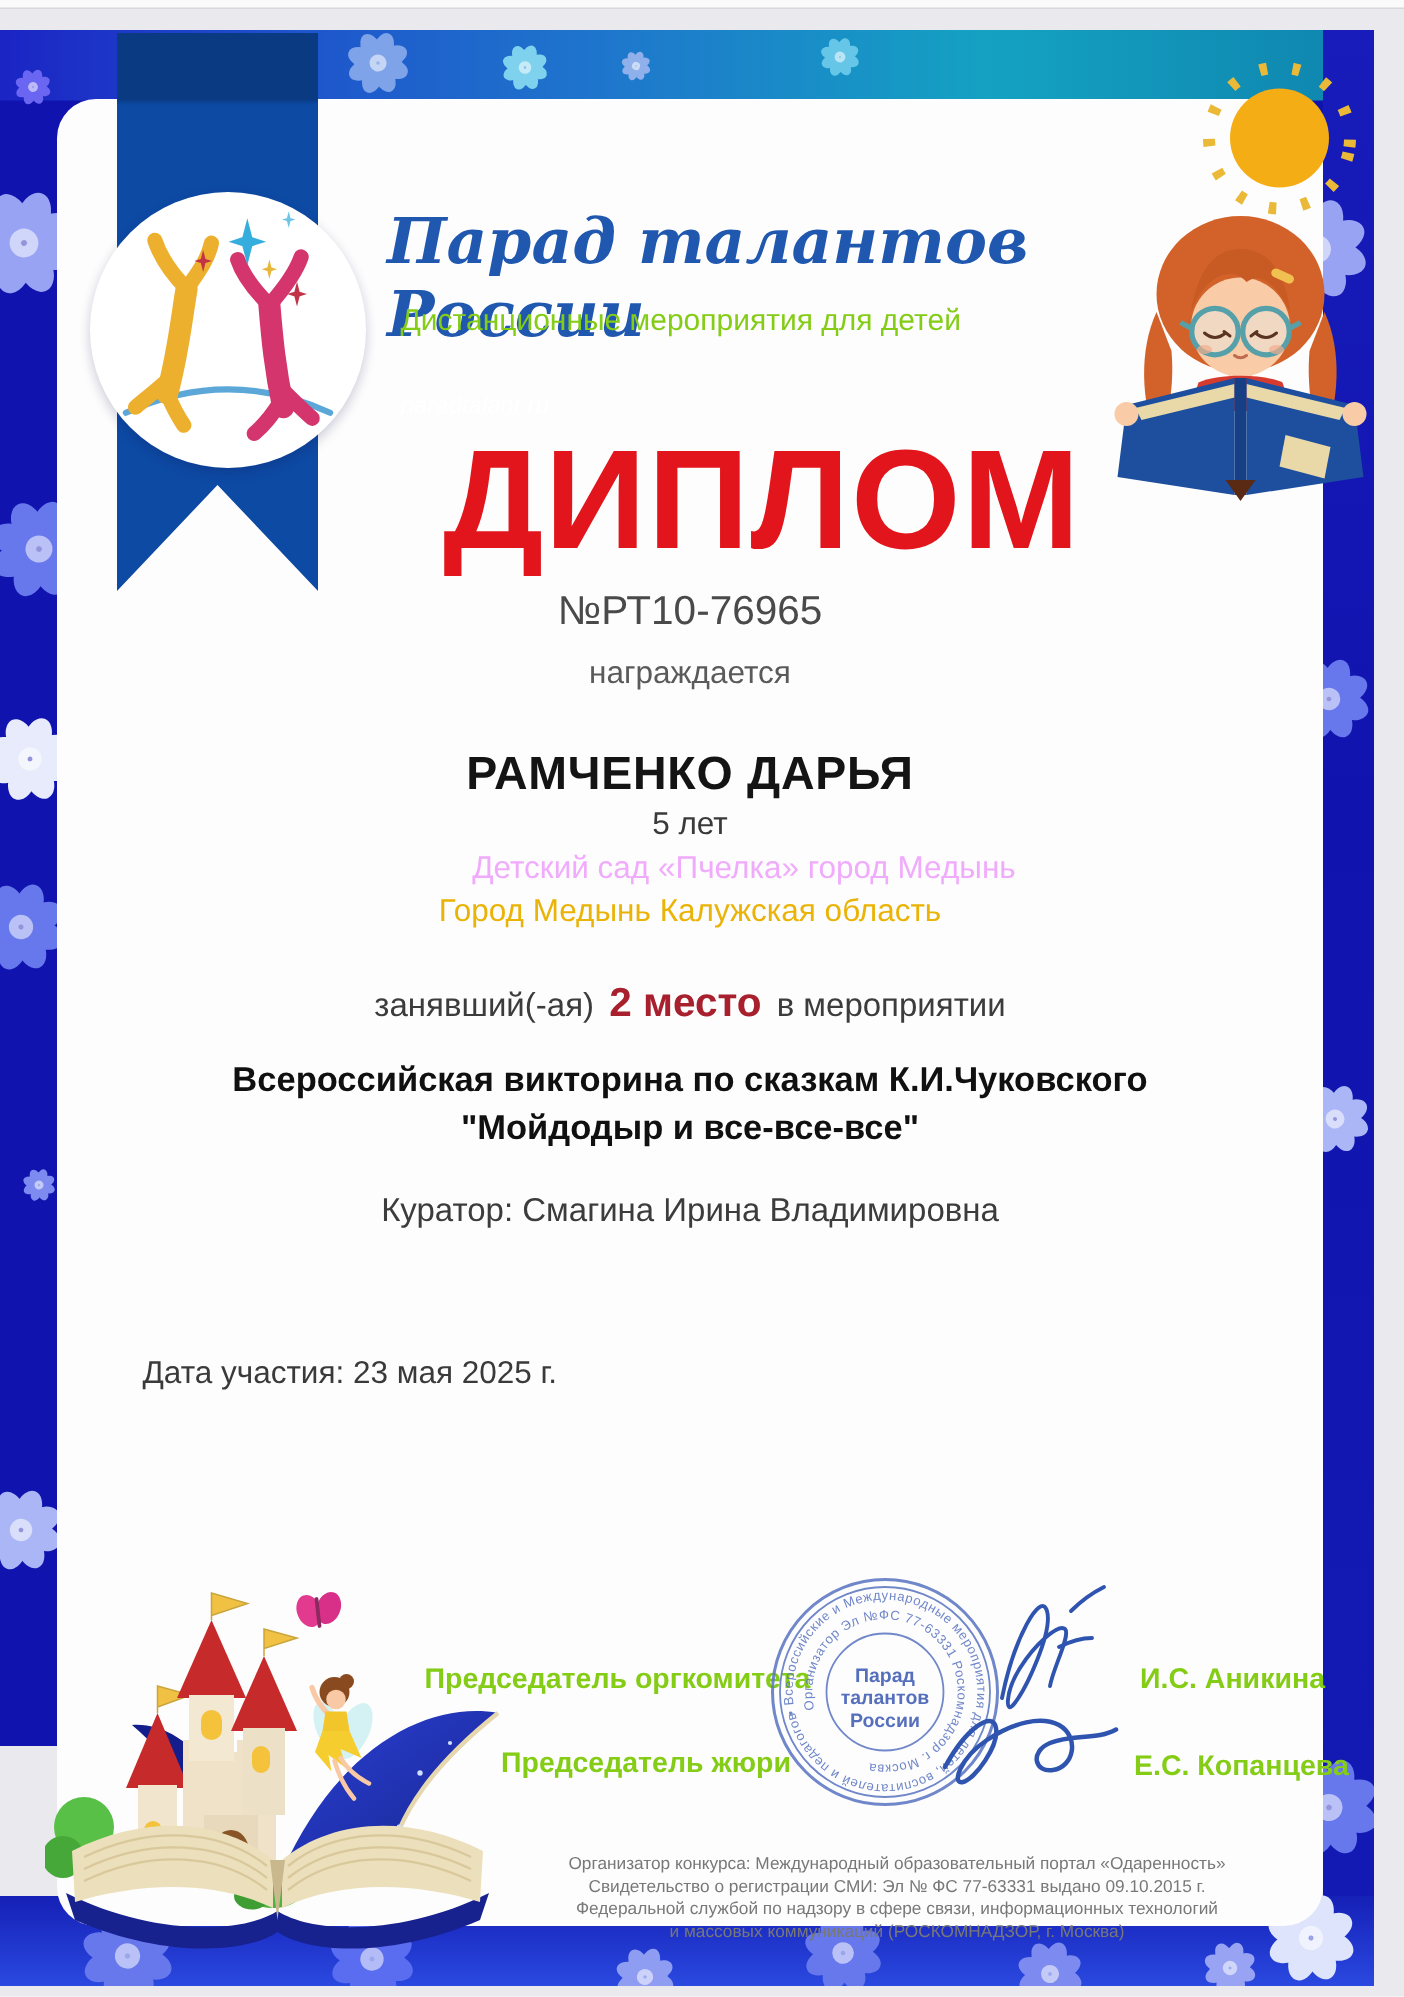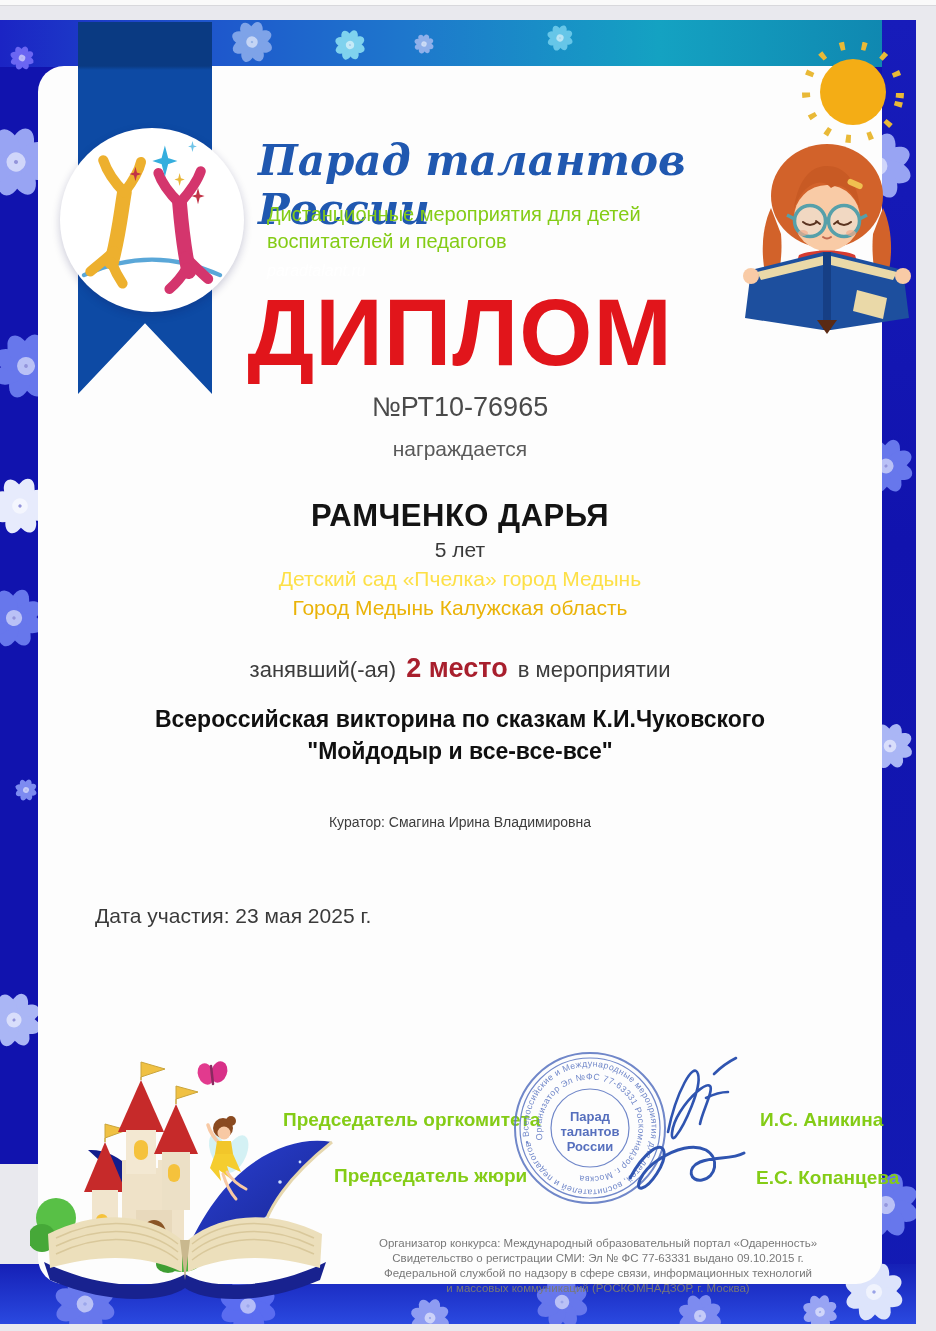--- a/index.html
+++ b/index.html
@@ -25,32 +25,32 @@
     clip-path:polygon(0 0,100% 0,100% 100%,50% 81%,0 100%);}
   .badge{left:60px;top:108px;width:184px;height:184px;background:#ffffff;border-radius:50%;
     box-shadow:0 3px 8px rgba(20,20,80,.22);}
   
   .logo-script{left:258px;top:116px;width:470px;font-family:"DejaVu Serif",serif;
     font-style:italic;font-weight:bold;font-size:42px;color:#2058b0;letter-spacing:0px;}
   .logo-sub{left:267px;top:181px;font-size:20px;line-height:27px;color:#84cc16;}
   .logo-site{left:267px;top:242px;font-size:16px;color:#ffffff;font-style:italic;}
   
   .cx{left:38px;width:844px;text-align:center;}
-  .title{top:266px;font-size:94px;font-weight:bold;color:#e1151b;line-height:1;letter-spacing:1px;}
+  .title{top:266px;font-size:94px;font-weight:bold;color:#e1151b;line-height:1;letter-spacing:1px;padding-left:48px;}
   .number{top:372px;font-size:27px;color:#4a4a4a;}
   .awarded{top:417px;font-size:21px;color:#5a5a5a;}
   .name{top:478px;font-size:31px;font-weight:bold;color:#141414;letter-spacing:.5px;}
   .age{top:518px;font-size:21px;color:#3a3a3a;}
-  .inst{top:547px;font-size:21px;color:#fde047;}
+  .inst{top:547px;font-size:21px;color:#f0abfc;padding-left:36px;}
   .loc{top:576px;font-size:21px;color:#eab308;}
   .result{top:633px;font-size:22px;color:#3c3c3c;}
   .result .place{font-size:27px;font-weight:bold;color:#a81f2d;padding:0 4px;}
   .event1{top:686px;font-size:23px;font-weight:bold;color:#101010;}
   .event2{top:718px;font-size:23px;font-weight:bold;color:#101010;}
-  .curator{top:774px;font-size:14px;color:#3c3c3c;margin-top:20px;}
+  .curator{top:774px;font-size:22px;color:#3c3c3c;}
   .date{left:95px;top:884px;font-size:21px;color:#3a3a3a;}
   
   .sig-label{font-size:19px;font-weight:bold;color:#84cc16;}
   .chair-label{left:283px;top:1089px;}
   .chair-name{left:760px;top:1089px;}
   .jury-label{left:334px;top:1145px;}
   .jury-name{left:756px;top:1147px;}
   .footer{left:340px;top:1216px;width:516px;text-align:center;
     font-size:11.5px;line-height:15px;color:#787878;}
 </style>
@@ -447,21 +447,20 @@
     <path d="M18,212 C70,186 120,192 152,218 L152,250 C110,230 60,234 20,246 Z" fill="#ecdfbb"></path>
     <path d="M292,212 C240,186 190,192 158,218 L158,250 C200,230 250,234 290,246 Z" fill="#ecdfbb"></path>
     <path d="M26,216 C72,194 118,198 148,222 M26,224 C72,202 118,206 148,230 M26,232 C72,210 118,214 148,238" stroke="#d9c89b" stroke-width="1.5" fill="none"></path>
     <path d="M284,216 C238,194 192,198 162,222 M284,224 C238,202 192,206 162,230 M284,232 C238,210 192,214 162,238" stroke="#d9c89b" stroke-width="1.5" fill="none"></path>
     <path d="M150,218 L160,218 L155,258 Z" fill="#c9b88e"></path>
   </svg>
 
   <div class="abs logo-script">Парад талантов России</div>
   <div class="abs logo-sub">
     <div>Дистанционные мероприятия для детей</div>
-    <div>воспитателей и педагогов</div>
   </div>
   <div class="abs logo-site">paradtalant.ru</div>
 
   <div class="abs cx title">ДИПЛОМ</div>
   <div class="abs cx number">№РТ10-76965</div>
   <div class="abs cx awarded">награждается</div>
   <div class="abs cx name">РАМЧЕНКО ДАРЬЯ</div>
   <div class="abs cx age">5 лет</div>
   <div class="abs cx inst">Детский сад «Пчелка» город Медынь</div>
   <div class="abs cx loc">Город Медынь Калужская область</div>

